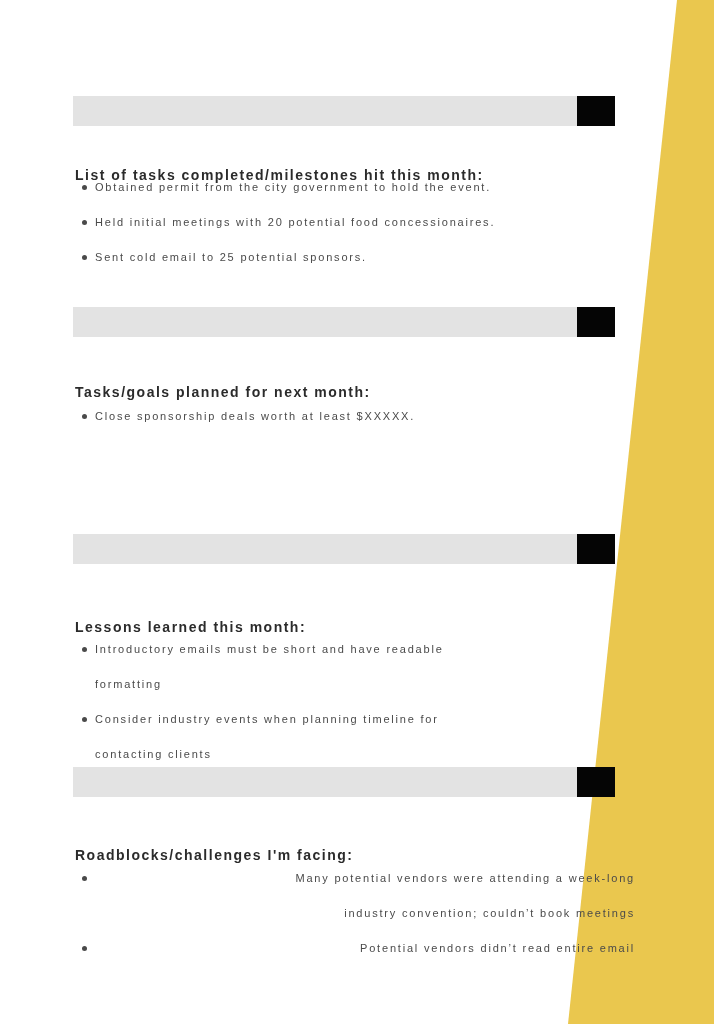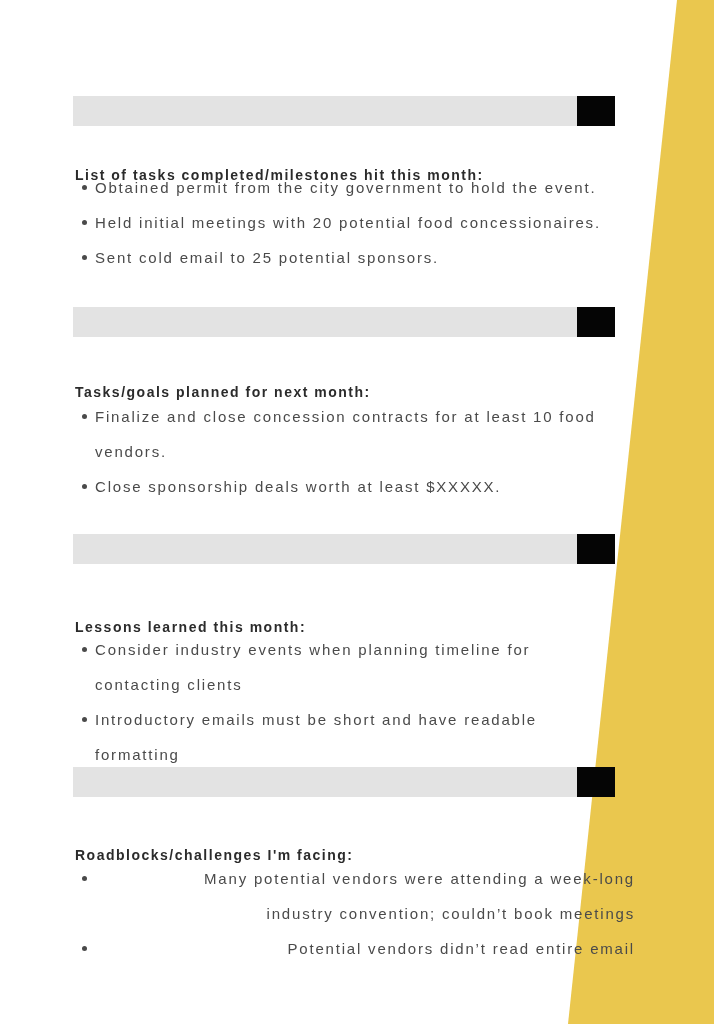--- a/index.html
+++ b/index.html
@@ -71,21 +71,21 @@
   .bullet-dot {
     flex: 0 0 5px;
     width: 5px;
     height: 5px;
     border-radius: 50%;
     background: #4A4A4A;
     margin: 15px 8px 0 7px;
   }
   .bullet-text {
     flex: 1 1 auto;
-    font-size: 15px;
+    font-size: 11px;
     line-height: 35px;
     letter-spacing: 1.8px;
     color: #4A4A4A;
     white-space: pre-line;
   }
   .sec1 .section-heading { top: 153px; }
   .sec1 .bullet-list     { top: 170px; }
   .sec2 .section-heading { top: 370px; }
   .sec2 .bullet-list     { top: 399px; }
   .sec3 .section-heading { top: 605px; }
@@ -136,42 +136,37 @@
         <span class="bullet-text">Sent cold email to 25 potential sponsors.</span>
       </div>
     </div>
   </section>
 
   <section class="sec2">
     <h2 class="section-heading">Tasks/goals planned for next month:</h2>
     <div class="bullet-list">
       <div class="bullet-item">
         <span class="bullet-dot"></span>
-        <span class="bullet-text">Finalize and close concession contracts for at least 10 food
-vendors.</span>
-      </div>
-      <div class="bullet-item">
-        <span class="bullet-dot"></span>
         <span class="bullet-text">Close sponsorship deals worth at least $XXXXX.</span>
       </div>
     </div>
   </section>
 
   <section class="sec3">
     <h2 class="section-heading">Lessons learned this month:</h2>
     <div class="bullet-list">
       <div class="bullet-item">
         <span class="bullet-dot"></span>
-        <span class="bullet-text">Consider industry events when planning timeline for
-contacting clients</span>
+        <span class="bullet-text">Introductory emails must be short and have readable
+formatting</span>
       </div>
       <div class="bullet-item">
         <span class="bullet-dot"></span>
-        <span class="bullet-text">Introductory emails must be short and have readable
-formatting</span>
+        <span class="bullet-text">Consider industry events when planning timeline for
+contacting clients</span>
       </div>
     </div>
   </section>
 
   <section class="sec4">
     <h2 class="section-heading">Roadblocks/challenges I'm facing:</h2>
     <div class="bullet-list">
       <div class="bullet-item">
         <span class="bullet-dot"></span>
         <span class="bullet-text">Many potential vendors were attending a week-long

